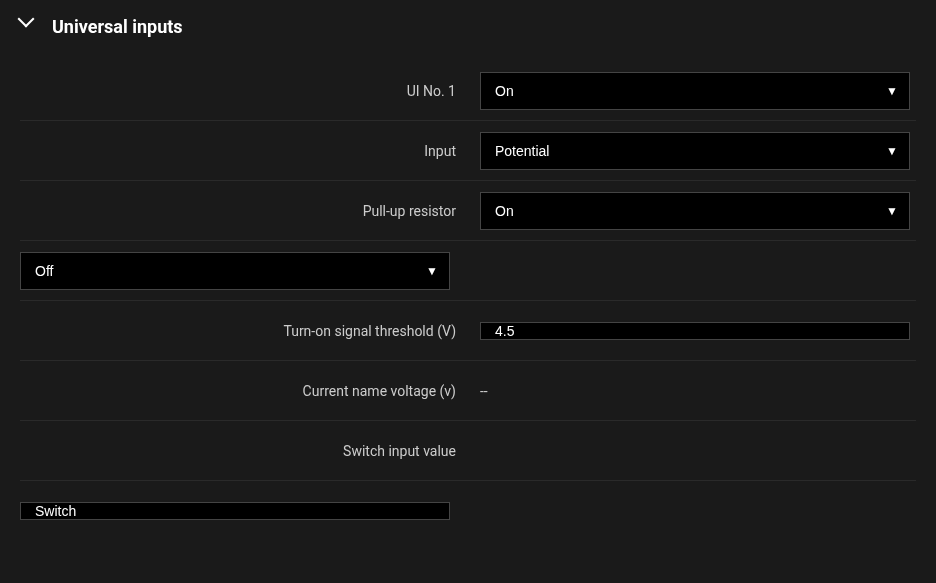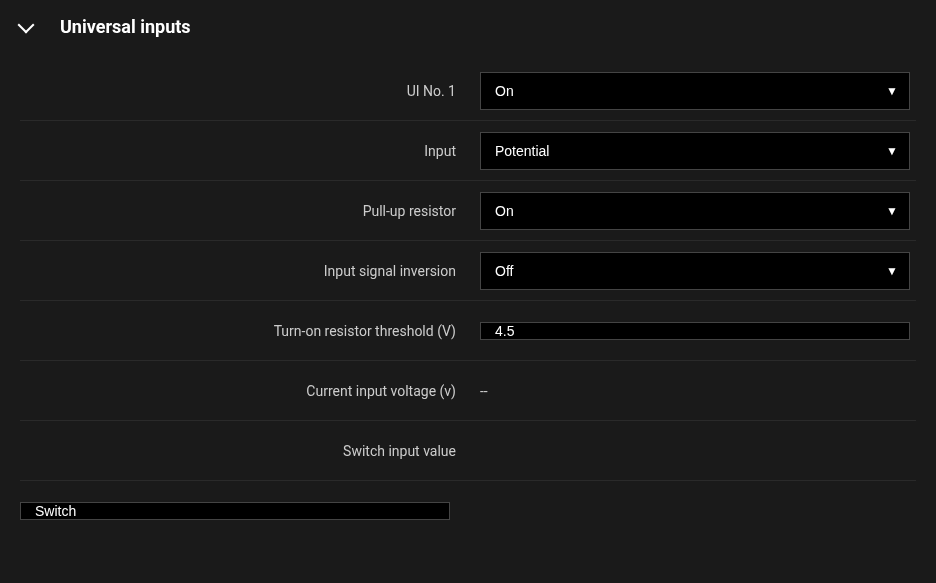--- a/index.html
+++ b/index.html
@@ -16,22 +16,21 @@
       width: 936px;
       min-height: 583px;
     }
 
     .container {
       padding: 16px 20px;
     }
 
     .section-header {
       display: flex;
-      align-items: center;
-      gap: 28px;
+      gap: 20px;
       margin-bottom: 24px;
     }
 
     .chevron-icon {
       width: 12px;
       height: 12px;
       border-left: 2px solid #ffffff;
       border-bottom: 2px solid #ffffff;
       transform: rotate(-45deg);
       margin-top: -3px;
@@ -138,31 +137,30 @@
           <div class="select-wrapper"><select class="select-field"><option value="Potential">Potential</option><option value="Current">Current</option><option value="Resistance">Resistance</option><option value="Digital">Digital</option></select><span class="select-arrow">▼</span></div>
         </div>
       </div>
       <div class="form-row">
         <div class="form-label">Pull-up resistor</div>
         <div class="form-control">
           <div class="select-wrapper"><select class="select-field"><option value="On">On</option><option value="Off">Off</option></select><span class="select-arrow">▼</span></div>
         </div>
       </div>
       <div class="form-row">
-        <div class="form-label">Input signal inversion</div>
         <div class="form-control">
           <div class="select-wrapper"><select class="select-field"><option value="Off">Off</option><option value="On">On</option></select><span class="select-arrow">▼</span></div>
         </div>
       </div>
       <div class="form-row">
-        <div class="form-label">Turn-on resistor threshold (V)</div>
+        <div class="form-label">Turn-on signal threshold (V)</div>
         <div class="form-control"><input type="text" class="text-input" value="4.5" style=""></div>
       </div>
       <div class="form-row">
-        <div class="form-label">Current input voltage (v)</div>
+        <div class="form-label">Current name voltage (v)</div>
         <div class="form-control"><span class="static-value">--</span></div>
       </div>
       <div class="form-row">
         <div class="form-label">Switch input value</div>
       </div>
       <div class="form-row">
         <div class="form-control"><input type="text" class="text-input" value="Switch" style=""></div>
       </div>
     </div>
 </div>

